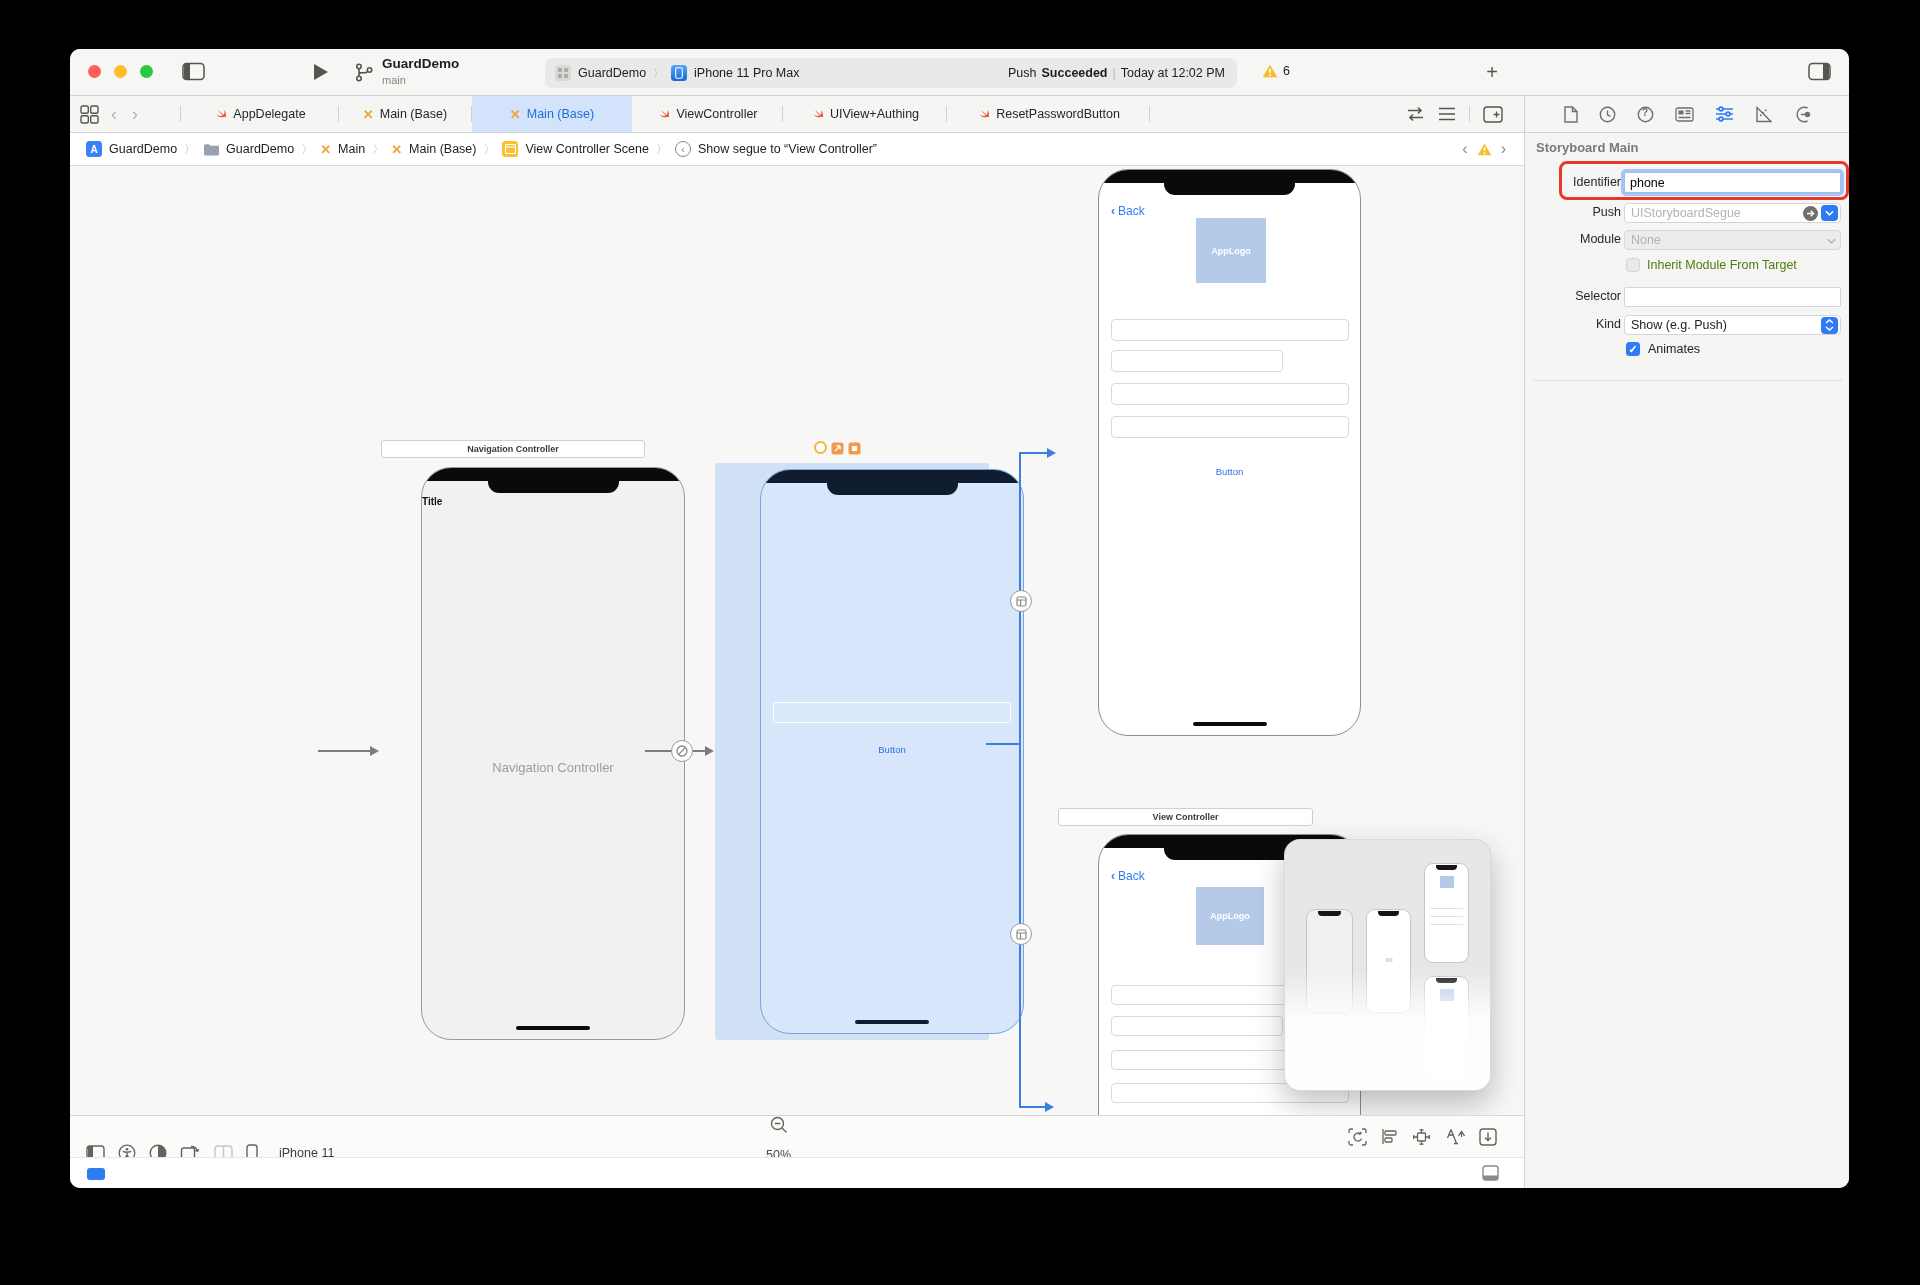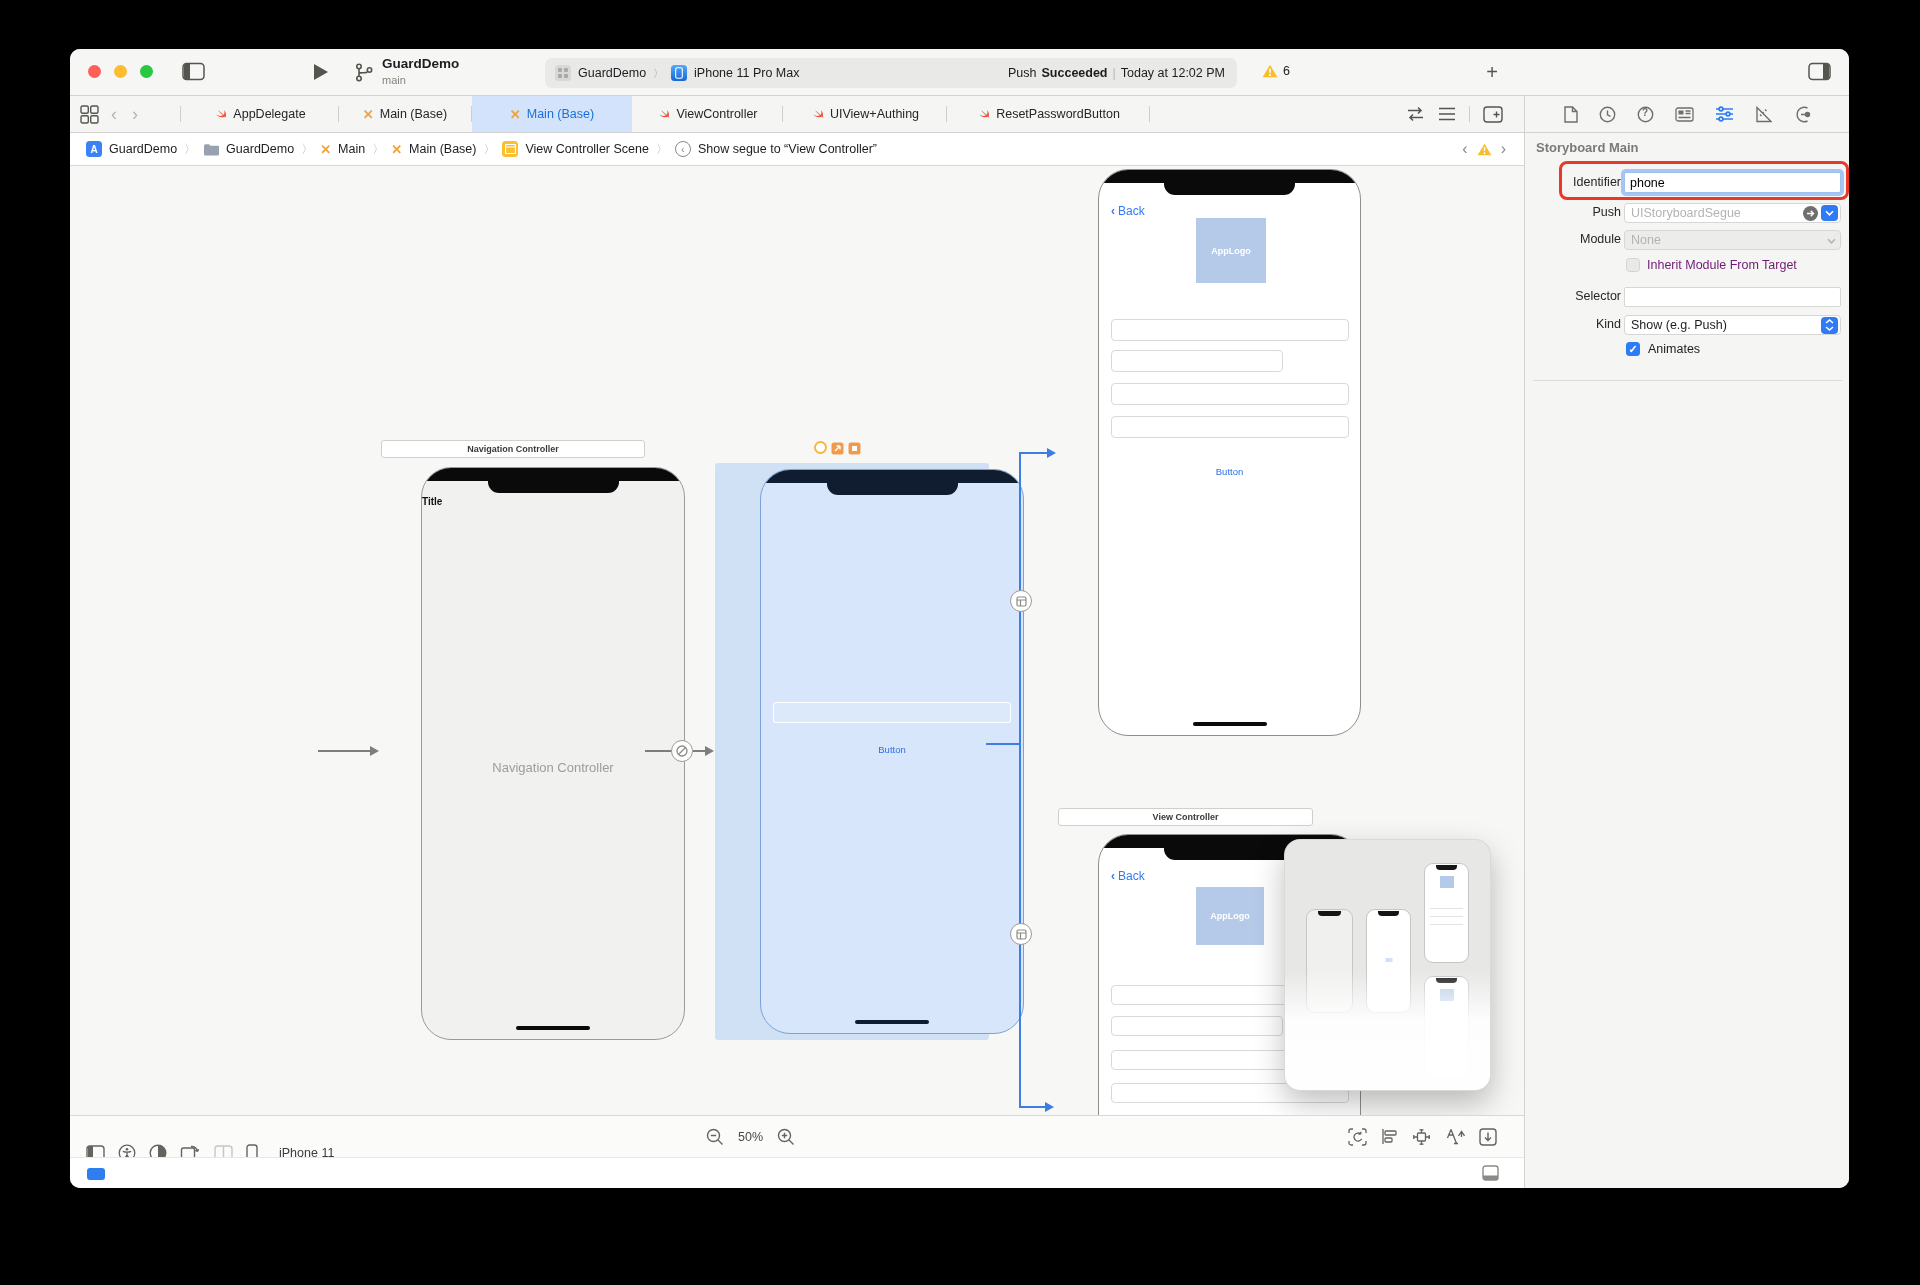--- a/index.html
+++ b/index.html
@@ -57,21 +57,21 @@
   .minimap { position:absolute; left:1214px; top:673px; width:207px; height:252px; background:#e7e7e6; border-radius:16px;
              border:1px solid rgba(0,0,0,.06); box-shadow:0 12px 30px rgba(0,0,0,.25); overflow:hidden; }
   .mini { position:absolute; background:#fff; border:1px solid #c6c6c5; border-radius:9px; }
   .mini .mnotch { position:absolute; top:1px; left:25%; width:50%; height:5px; background:#151515; border-radius:0 0 4px 4px; }
   .mini .msq { position:absolute; left:50%; transform:translateX(-50%); top:12px; width:14px; height:12px; background:#b5cae8; }
   .mini .mln { position:absolute; left:5px; right:5px; height:1px; background:#e2e2e1; }
   .mm-fade { position:absolute; inset:0; background:linear-gradient(to bottom, rgba(255,255,255,0) 52%, rgba(255,255,255,.92) 72%, rgba(255,255,255,.98) 100%); }
   
   .bottombar { position:absolute; left:0; top:1066px; width:1454px; height:42px; background:#fbfbfa; border-top:1px solid #d8d8d7; }
   .bb-left { position:absolute; left:16px; top:16px; height:41px; display:flex; align-items:center; gap:13px; }
-  .bb-center { position:absolute; left:636px; top:0; height:41px; display:flex; align-items:center; gap:14px; }
+  .bb-center { position:absolute; left:696px; top:0; height:41px; display:flex; align-items:center; gap:14px;flex-direction:column; }
   .bb-right { position:absolute; left:1278px; top:0; height:41px; display:flex; align-items:center; gap:14px; }
   .devname { font-size:12.5px; color:#3c3c3c; margin-left:8px; }
   .debugbar { position:absolute; left:0; top:1108px; width:1454px; height:31px; background:#fff; border-top:1px solid #e8e8e7; }
   .dbg-chip { position:absolute; left:17px; top:10px; width:18px; height:12px; border-radius:3px; background:#2e7ef0; }
   
   .inspector { position:absolute; left:1454px; top:84px; width:325px; height:1055px; background:#f5f5f4; border-left:1px solid #d2d2d1; font-size:12.5px; }
   .insp-title { position:absolute; left:11px; top:7px; font-size:13px; font-weight:bold; color:#7a7a78; }
   .flabel { position:absolute; left:0; width:96px; text-align:right; color:#262626; }
   .redbox { position:absolute; left:34px; top:28px; width:290px; height:39px; border:3px solid #e8382a; border-radius:8px; }
   .id-input { position:absolute; left:99px; top:39px; width:217px; height:21px; border:1px solid #9ec0ee; border-radius:2px;
@@ -576,21 +576,21 @@
       <span>None</span>
       <span style="position:absolute;right:4px">
         <svg width="9" height="6" viewBox="0 0 9 6" fill="none" stroke="#b3b3b1" stroke-width="1.5">
             <path d="M1 1.2 L4.5 4.8 L8 1.2"></path>
           </svg>
       </span>
     </div>
 
     <div class="abs" style="left:101px;top:125px;display:flex;align-items:center;gap:7px">
       <span class="chk off"></span>
-      <span style="color:#701a75">Inherit Module From Target</span>
+      <span style="color:#4d7c0f">Inherit Module From Target</span>
     </div>
 
     <span class="flabel" style="top:156px">Selector</span>
     <div class="combo" style="top:154px;border-radius:2px"></div>
 
     <span class="flabel" style="top:184px">Kind</span>
     <div class="combo" style="top:182px">
       <span>Show (e.g. Push)</span>
       <span class="dd-btn" style="height:17px">
         <svg width="9" height="12" viewBox="0 0 9 12" fill="none" stroke="#fff" stroke-width="1.5">

